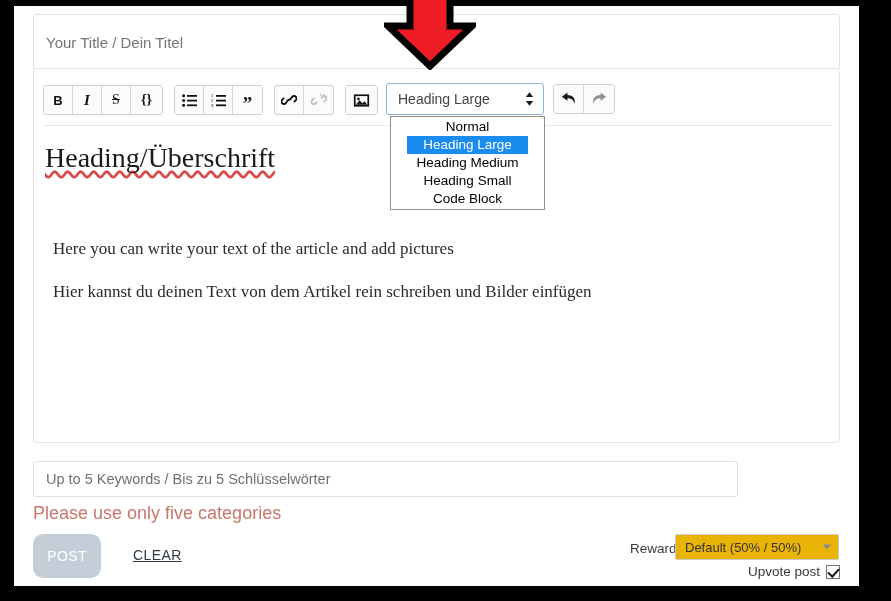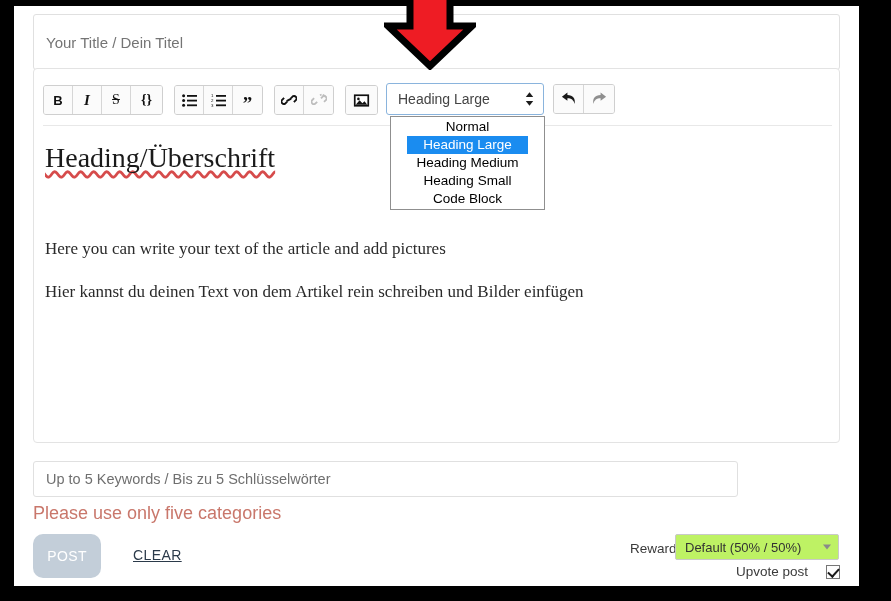--- a/index.html
+++ b/index.html
@@ -195,21 +195,21 @@
     display: inline-block;
     text-decoration: underline wavy #d64b4b;
     text-decoration-skip-ink: none;
     text-underline-offset: 3px;
   }
   .doc-para {
     font-family: "Liberation Serif", serif;
     font-size: 17px;
     line-height: 1.45;
     color: #2a2a2a;
-    margin: 0;
+    margin: 8px;
   }
   #para-1 { margin-top: 62px; }
   #para-2 { margin-top: 19px; }
 
   
   #keywords-input {
     position: absolute;
     left: 19px;
     top: 455px;
     width: 705px;
@@ -275,21 +275,21 @@
     margin-left: 20px;
   }
   #rewards-select {
     position: absolute;
     left: 661px;
     top: 528px;
     width: 164px;
     height: 26px;
     border: 1px solid #c9c9c9;
     border-radius: 2px;
-    background: #bef264;
+    background: #eab308;
     font-family: "Liberation Sans", sans-serif;
     font-size: 13px;
     color: #333;
     display: flex;
     align-items: center;
     padding: 0 16px 0 9px;
     cursor: pointer;
   }
   #rewards-select .dcaret {
     position: absolute;
@@ -301,21 +301,21 @@
     border-right: 4px solid transparent;
     border-top: 5px solid #8a8a8a;
   }
 
   #upvote-row {
     position: absolute;
     right: 19px;
     top: 558px;
     display: flex;
     align-items: center;
-    gap: 18px;
+    gap: 6px;
   }
   #upvote-label {
     font-family: "Liberation Sans", sans-serif;
     font-size: 13.5px;
     color: #3a3a3a;
   }
   #upvote-checkbox {
     width: 14px;
     height: 14px;
     border: 1px solid #767676;

